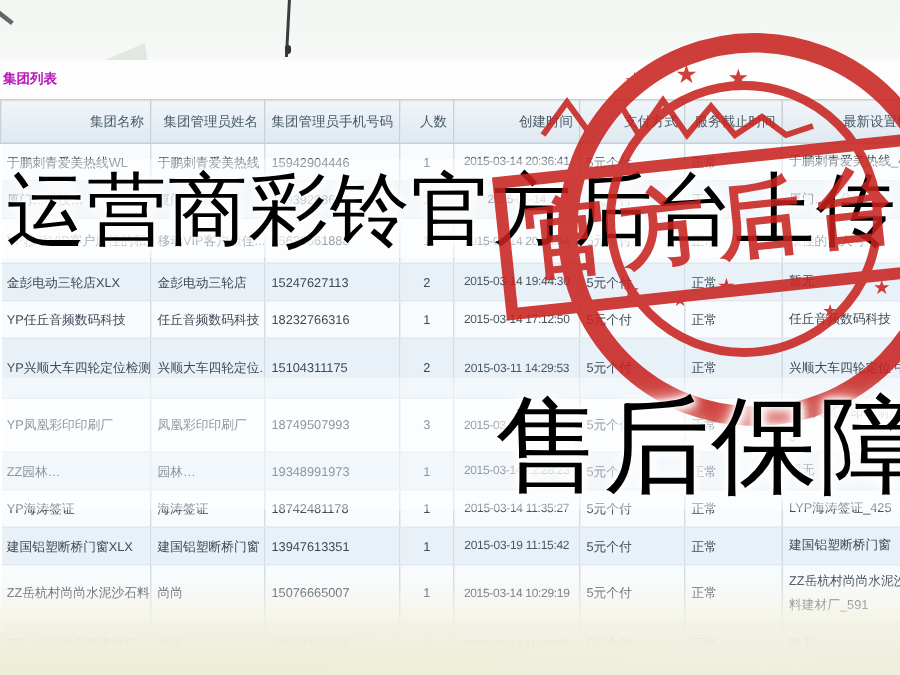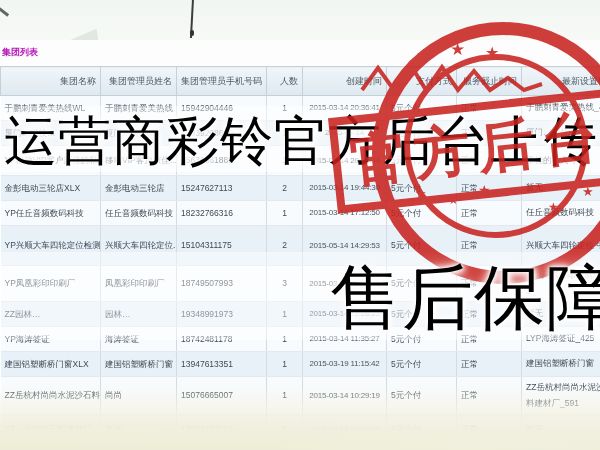--- a/index.html
+++ b/index.html
@@ -154,21 +154,21 @@
             <td>2015-03-14 17:12:50</td>
             <td>5元个付</td>
             <td>正常</td>
             <td>任丘音频数码科技</td>
           </tr>
           <tr class="even" style="height: 40px;">
             <td>YP兴顺大车四轮定位检测中心</td>
             <td>兴顺大车四轮定位...</td>
             <td>15104311175</td>
             <td>2</td>
-            <td>2015-05-14 14:29:53</td>
+            <td>2015-03-11 14:29:53</td>
             <td>5元个付</td>
             <td>正常</td>
             <td>兴顺大车四轮定位 中心</td>
           </tr>
           <tr class="odd" style="height: 36px;">
             <td>YP凤凰彩印印刷厂</td>
             <td>凤凰彩印印刷厂</td>
             <td>18749507993</td>
             <td>3</td>
             <td>2015-03-14 13:08:40</td>

